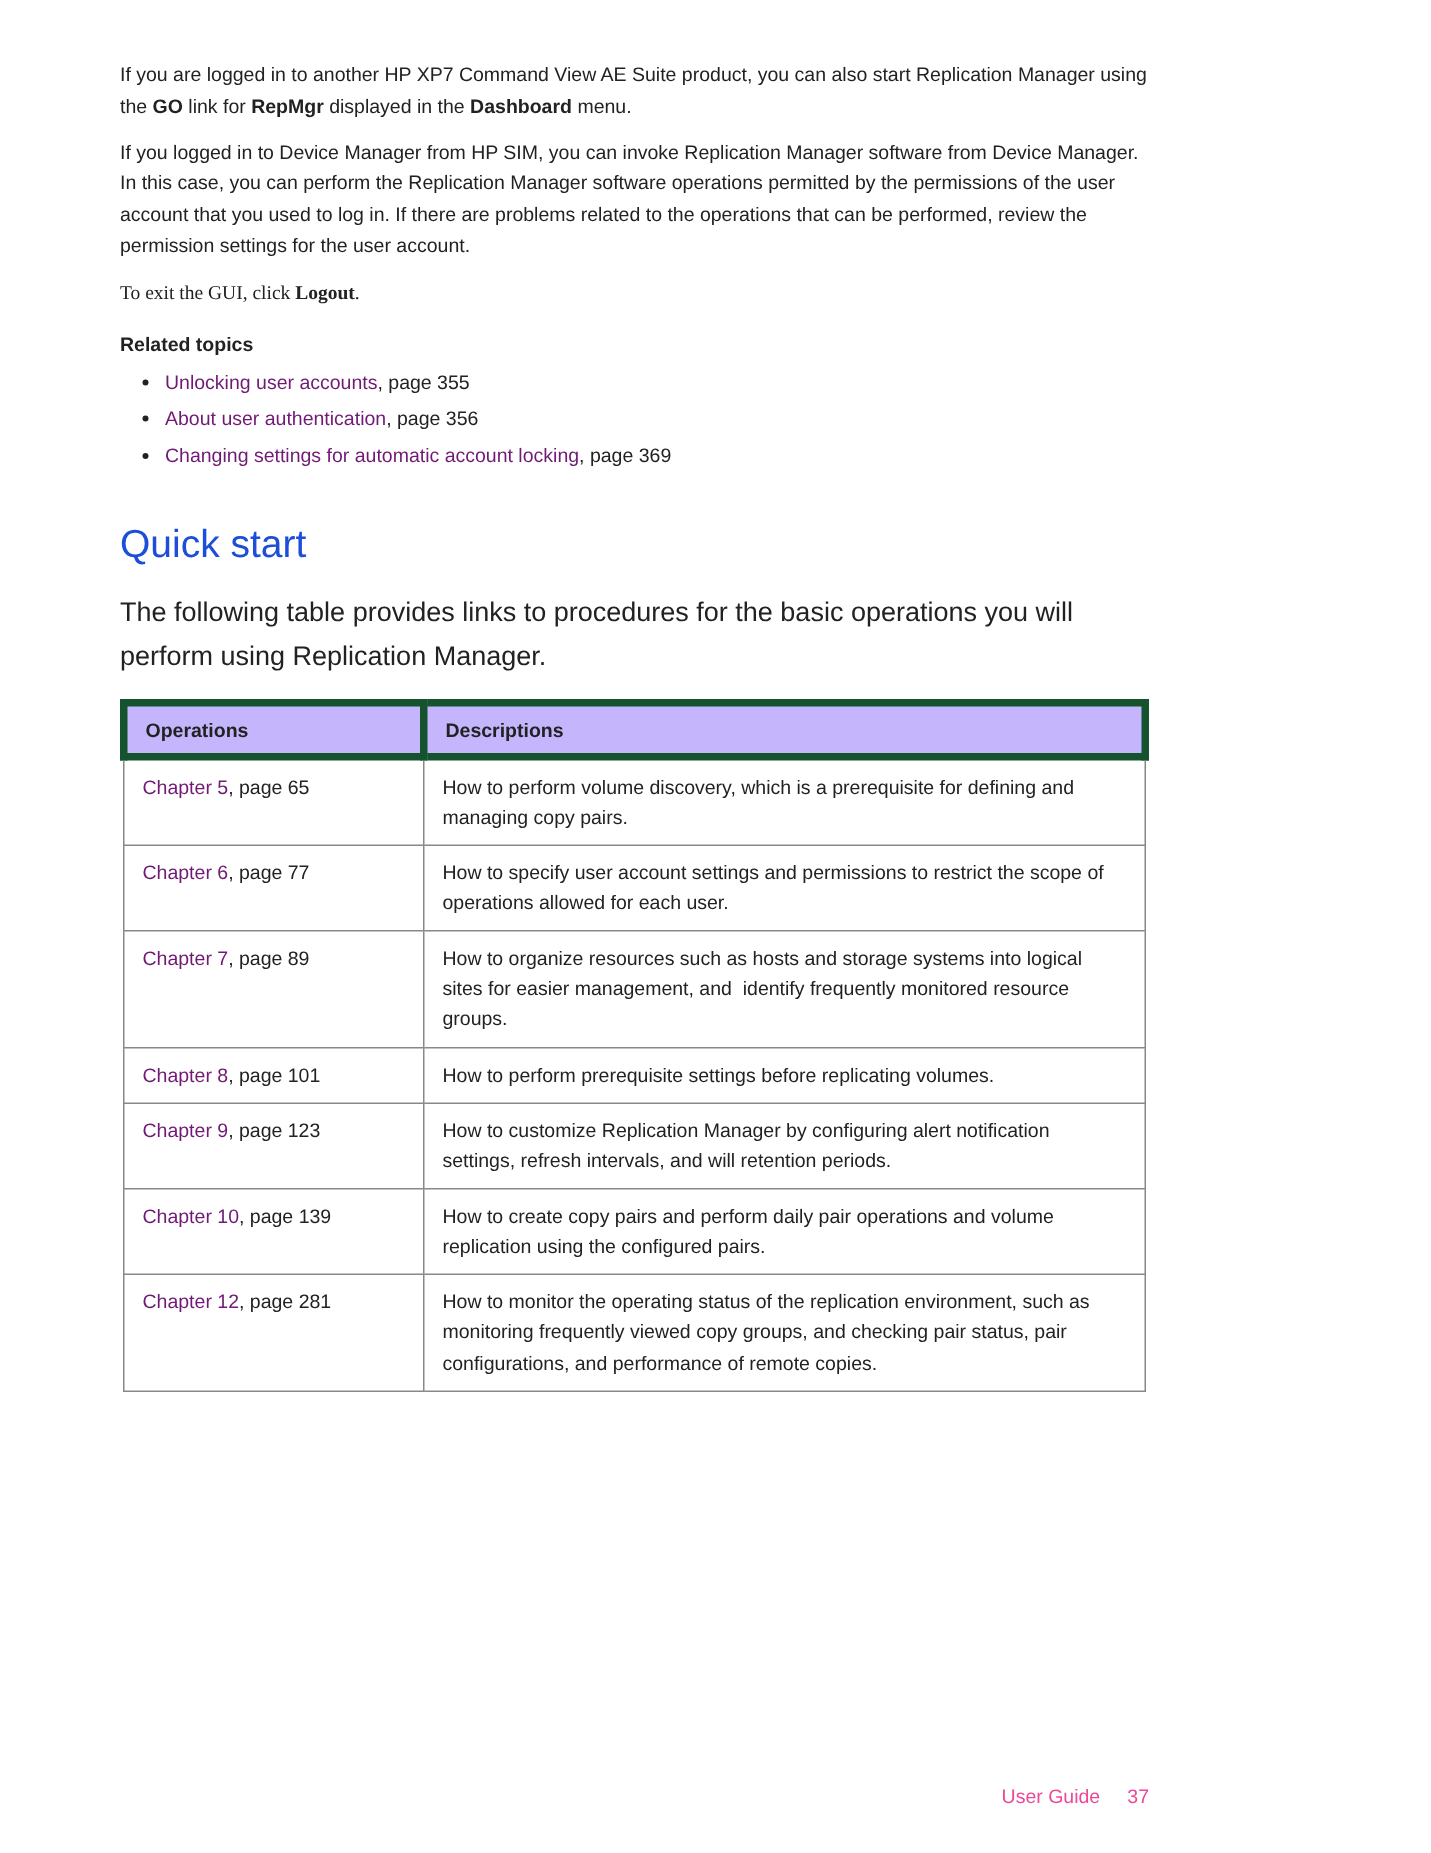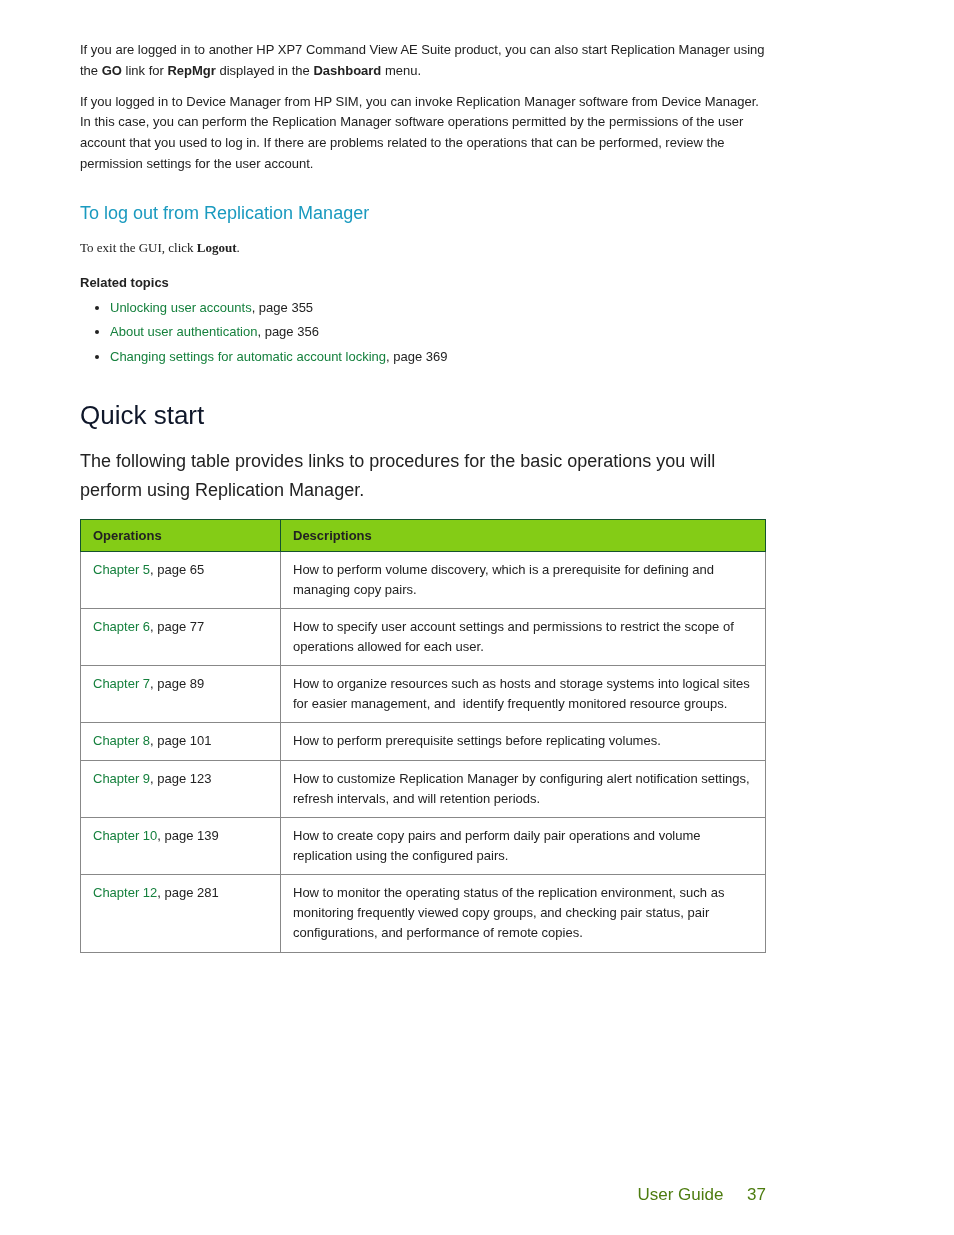--- a/index.html
+++ b/index.html
@@ -32,21 +32,21 @@
 
     .section-heading-blue {
       color: #1a9abf;
       font-size: 18px;
       font-weight: normal;
       margin-top: 28px;
       margin-bottom: 14px;
     }
 
     .section-heading-large-blue {
-      color: #0f172a;
+      color: #1d4ed8;
       font-size: 26px;
       font-weight: normal;
       margin-top: 32px;
       margin-bottom: 16px;
     }
 
     .body-para {
       margin-bottom: 10px;
       line-height: 1.6;
       font-size: 13px;
@@ -66,40 +66,40 @@
       margin-bottom: 10px;
     }
 
     .related-list li {
       margin-bottom: 4px;
       line-height: 1.6;
       font-size: 13px;
     }
 
     .link-blue {
-      color: #15803d;
+      color: #701a75;
       text-decoration: none;
     }
 
     .table-intro {
       margin-bottom: 14px;
       line-height: 1.6;
       font-size: 18px;
     }
 
     .quick-table {
       width: 100%;
       border-collapse: collapse;
       margin-top: 10px;
       margin-bottom: 20px;
     }
 
     .quick-table th {
-      background: #84cc16;
-      border: 1px solid #14532d;
+      background: #c4b5fd;
+      border: 5px solid #14532d;
       padding: 8px 12px;
       font-weight: bold;
       font-size: 13px;
       text-align: left;
       vertical-align: top;
     }
 
     .quick-table td {
       border: 1px solid #888;
       padding: 8px 12px;
@@ -110,38 +110,37 @@
 
     .quick-table td:first-child {
       width: 200px;
       white-space: nowrap;
     }
 
     .footer {
       position: absolute;
       bottom: 30px;
       right: 80px;
-      font-size: 17px;
-      color: #4d7c0f;
+      font-size: 13px;
+      color: #ec4899;
       text-align: center;
     }
   </style>
 </head>
 <body>
 
 <div class="page">
 
   <p class="intro-para">
     If you are logged in to another HP XP7 Command View AE Suite product, you can also start Replication Manager using the <strong>GO</strong> link for <strong>RepMgr</strong> displayed in the <strong>Dashboard</strong> menu.
   </p>
   <p class="intro-para">
     If you logged in to Device Manager from HP SIM, you can invoke Replication Manager software from Device Manager. In this case, you can perform the Replication Manager software operations permitted by the permissions of the user account that you used to log in. If there are problems related to the operations that can be performed, review the permission settings for the user account.
   </p>
 
-  <h2 class="section-heading-blue">To log out from Replication Manager</h2>
 
   <p class="body-para">
     To exit the GUI, click <strong>Logout</strong>.
   </p>
 
   <div>
     <p class="related-topics-heading">Related topics</p>
     <ul class="related-list">
       <li>
         <a href="#" class="link-blue">Unlocking user accounts</a><span>, page 355</span>

